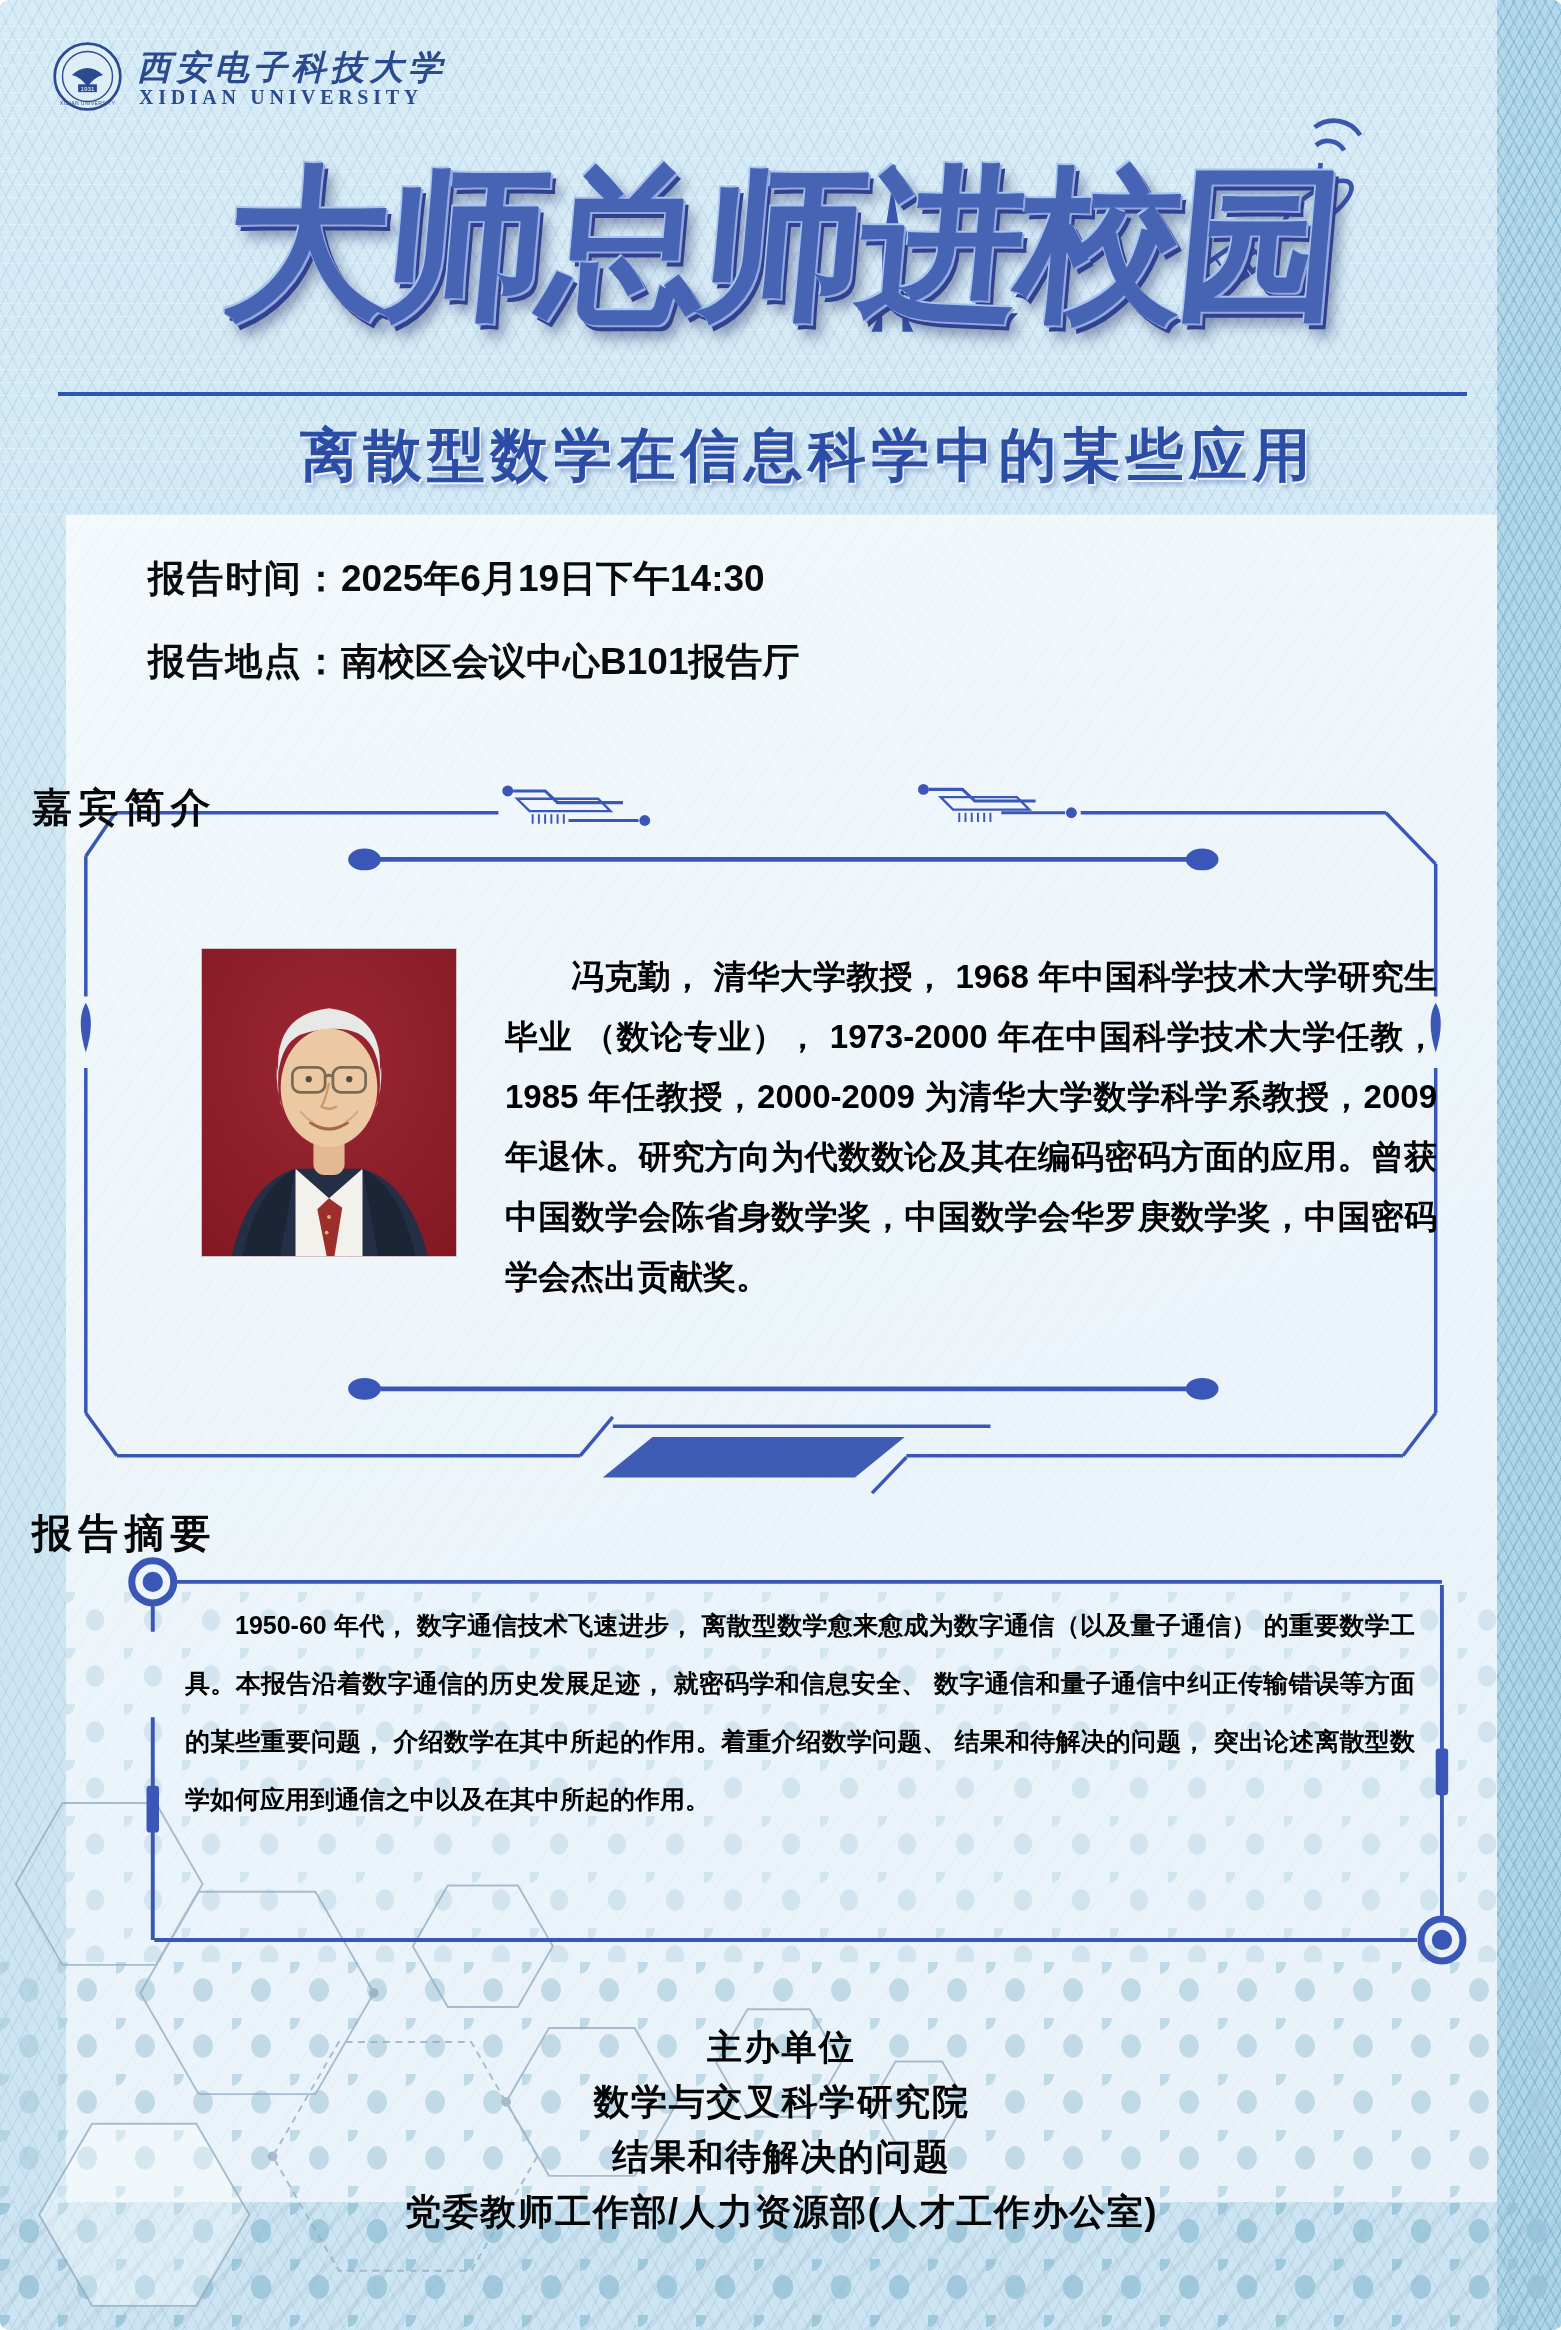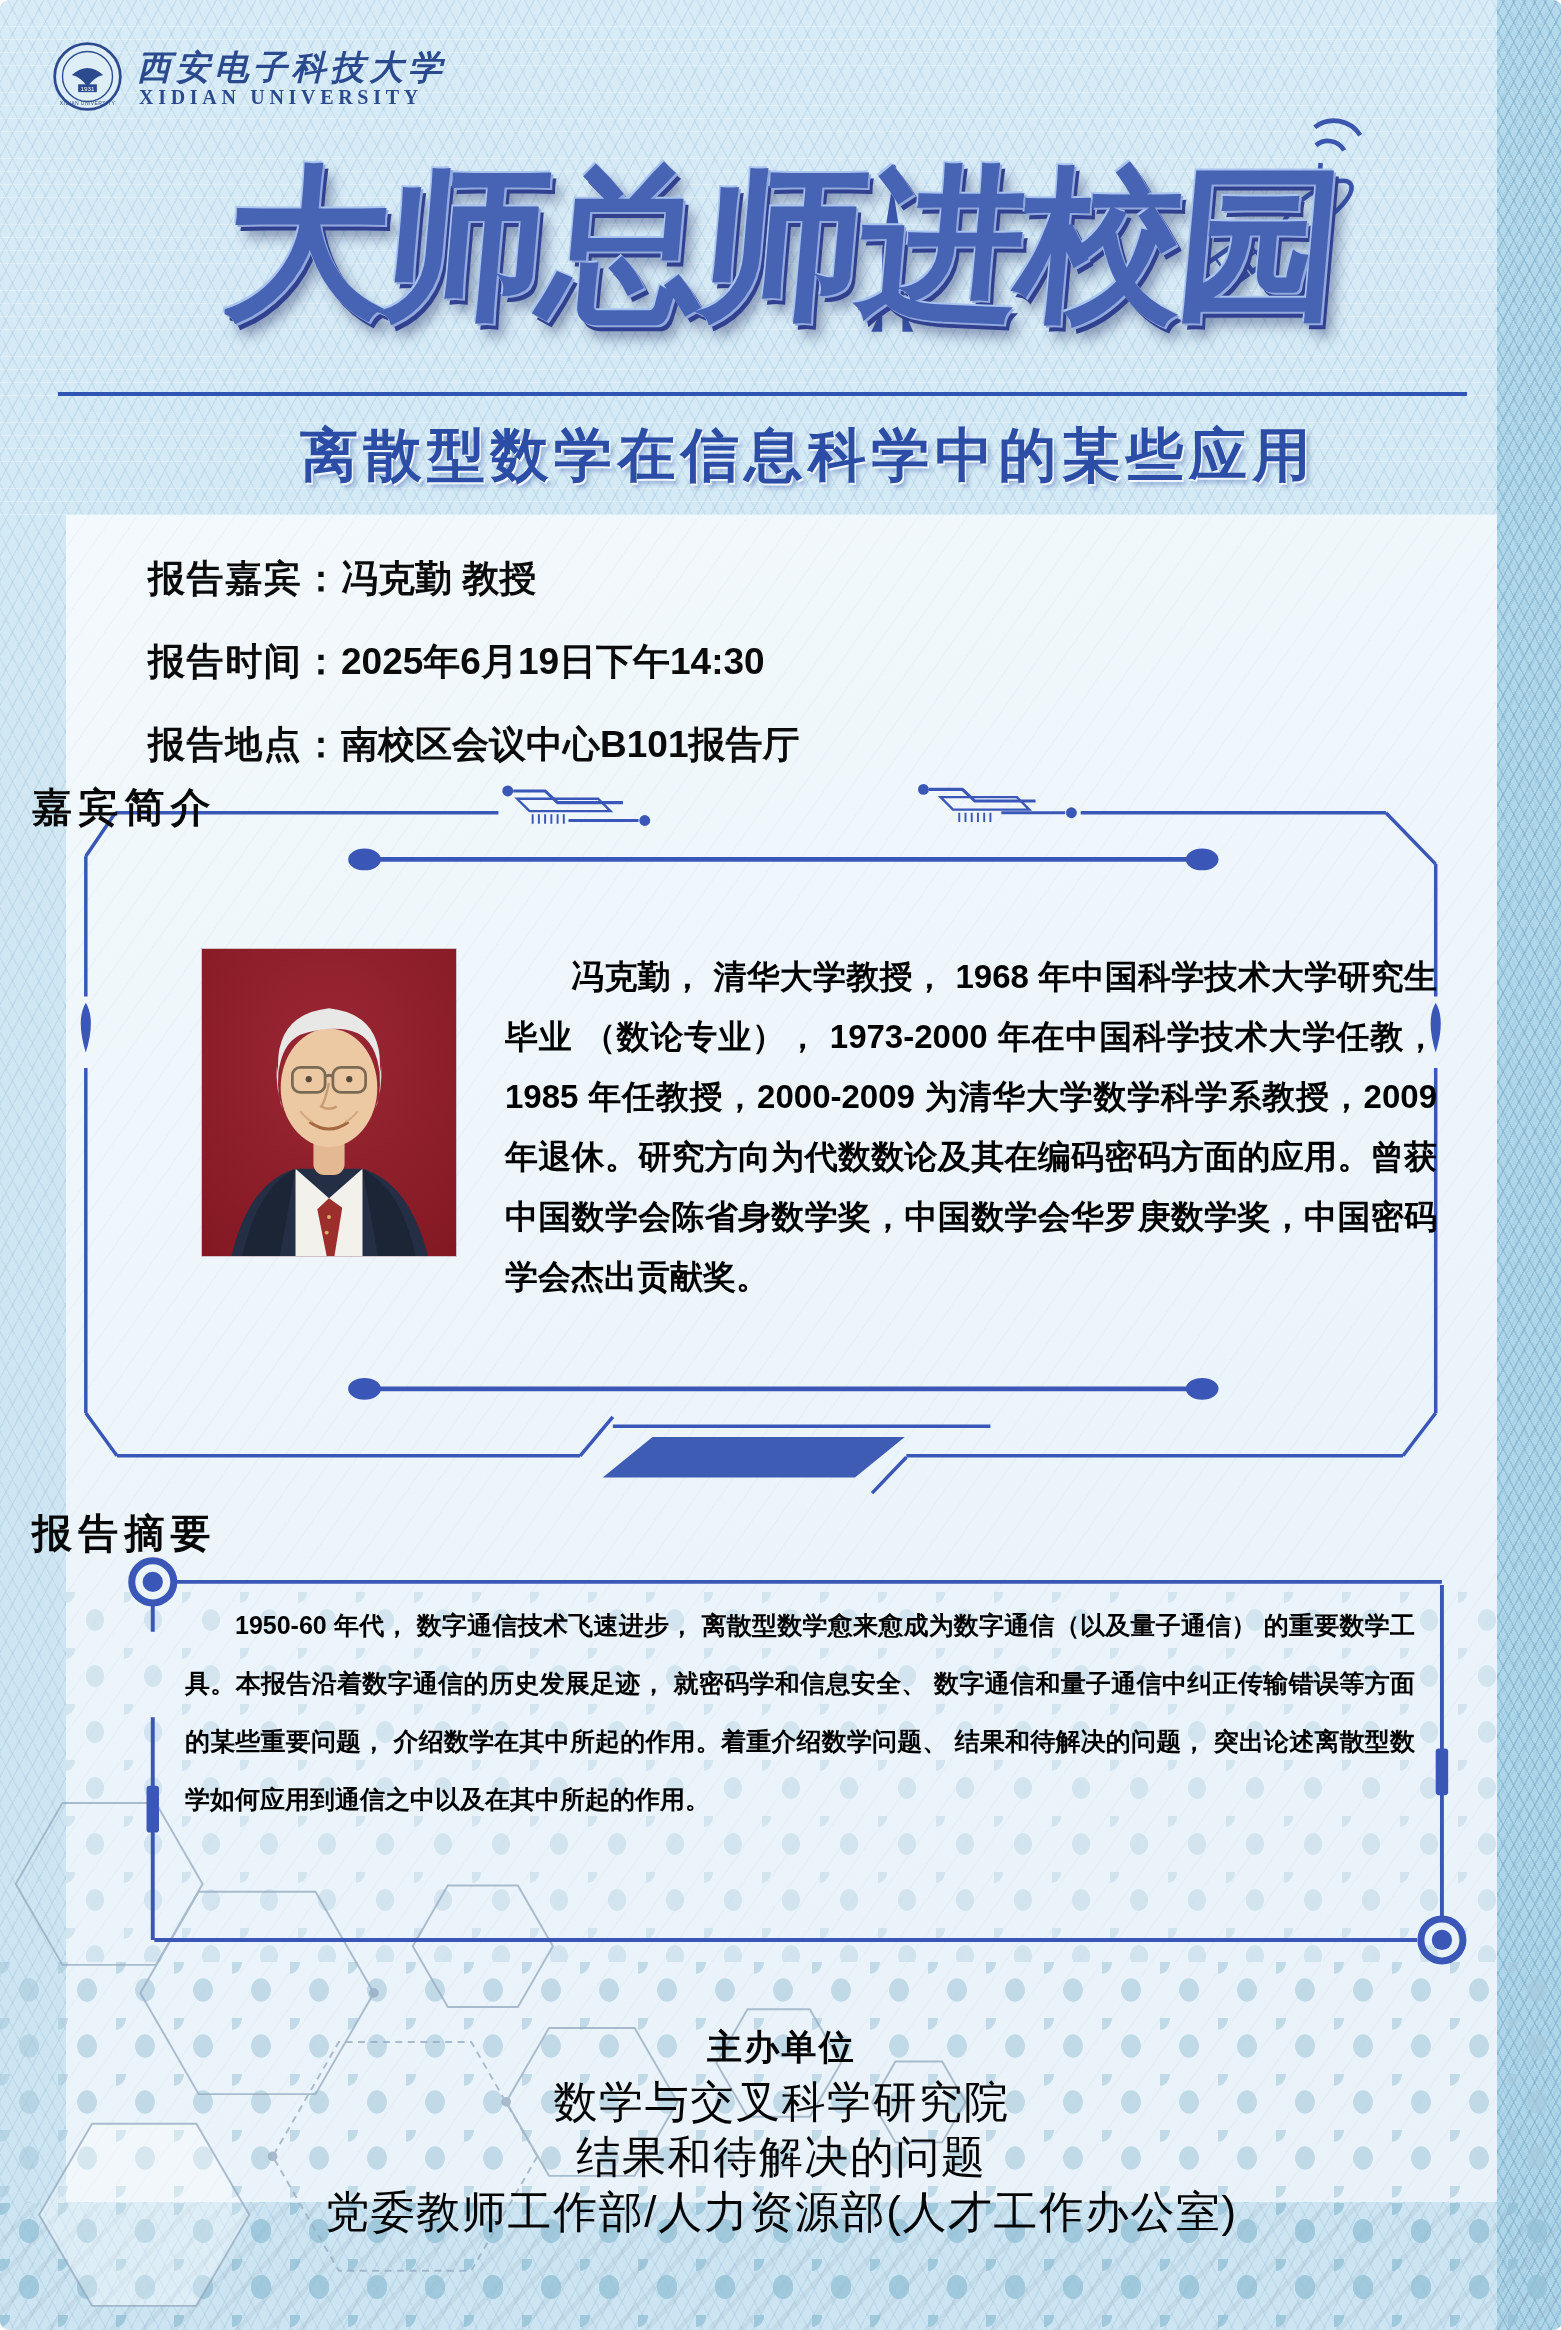--- a/index.html
+++ b/index.html
@@ -56,21 +56,21 @@
     font-size:40px;font-weight:900;color:#070707;letter-spacing:6.2px;padding-left:32px;}
   .guest-title{top:780px;}
   .abstract-title{top:1506px;}
   .photo{position:absolute;left:202px;top:949px;width:254px;height:307px;z-index:4;box-shadow:0 0 0 0.8px rgba(120,30,40,.3);}
   .bio{position:absolute;left:505px;top:947px;width:932px;z-index:5;
     font-size:33px;line-height:60px;font-weight:700;color:#000;text-align:justify;text-indent:2em;}
   .abstract-text{position:absolute;left:185px;top:1596px;width:1230px;z-index:5;
     font-size:25px;line-height:58px;font-weight:700;color:#000;text-align:justify;text-indent:2em;}
   .footer{position:absolute;left:66px;top:1984px;width:1431px;z-index:5;text-align:center;color:#050505;margin-top:35px;}
   .footer .f-head{font-size:35px;font-weight:900;line-height:55px;letter-spacing:2.3px;}
-  .footer .f-line{font-size:44px;font-weight:400;line-height:55px;letter-spacing:1.6px;}
+  .footer .f-line{font-size:36px;font-weight:700;line-height:55px;letter-spacing:1.6px;}
 </style>
 </head>
 <body>
 
 <div class="poster">
 
   <div class="top-texture"></div>
   <div class="right-strip"></div>
   <div class="panel"></div>
 
@@ -110,23 +110,20 @@
       <path d="M-145,-22 V20 M-166,-1 H-124" stroke-width="3"></path>
     </g>
   </svg>
 
   <div class="main-title">大师总师进校园</div>
 
   <div class="divider"></div>
   <div class="subtitle">离散型数学在信息科学中的某些应用</div>
 
   <div class="info">
-    <div class="info-row">
-      <span class="lbl">报告嘉宾：</span><span class="val">冯克勤 教授</span>
-    </div>
     <div class="info-row">
       <span class="lbl">报告时间：</span><span class="val">2025年6月19日下午14:30</span>
     </div>
     <div class="info-row">
       <span class="lbl">报告地点：</span><span class="val">南校区会议中心B101报告厅</span>
     </div>
   </div>
 
   <svg class="deco-svg" width="1562" height="2330" viewBox="0 0 2006 2993">
 

